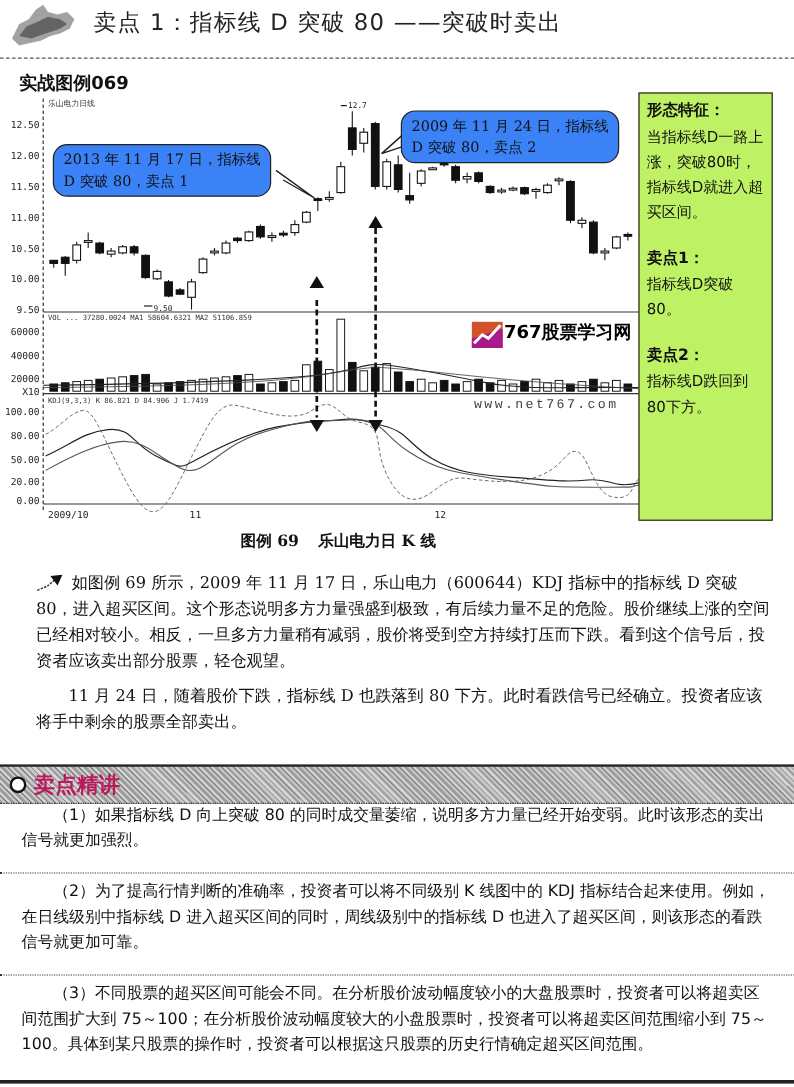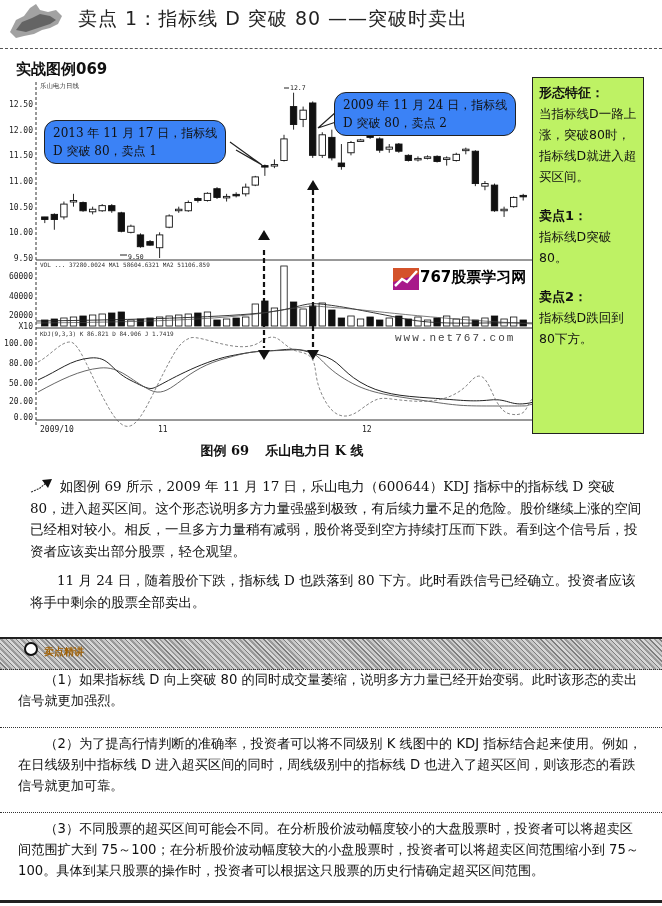--- a/index.html
+++ b/index.html
@@ -22,21 +22,21 @@
   
   #caption{left:0;top:442px;width:564px;text-align:center;font-size:13px;font-weight:bold;}
   #caption span{margin:0 8px;}
   
   .para{left:30px;width:612px;font-size:13.5px;line-height:21.5px;text-indent:0;}
   #p1{top:476px;}
   #p2{top:570px;}
   #pointer-icon{left:30px;top:478px;width:24px;height:16px;}
   
   #sec-bar{left:0;top:637px;width:662px;height:30px;background:repeating-linear-gradient(45deg,#9a9a9a 0 2px,#c9c9c9 2px 4px,#7d7d7d 4px 5px,#d8d8d8 5px 7px);border-top:2px solid #222;border-bottom:1px dotted #333;}
-  #sec-title{left:24px;top:642px;font-family:"DejaVu Sans","Liberation Sans",sans-serif;font-weight:bold;font-size:10px;color:#a16207;white-space:nowrap;}
+  #sec-title{left:8px;top:642px;font-family:"DejaVu Sans","Liberation Sans",sans-serif;font-weight:bold;font-size:18px;color:#be185d;white-space:nowrap;}
   #sec-title .ring{display:inline-block;width:10px;height:10px;border:2px solid #111;border-radius:50%;margin-right:6px;vertical-align:-1px;background:#fff;}
   .pt{left:18px;width:628px;font-family:"DejaVu Sans","Liberation Sans",sans-serif;font-size:13.2px;line-height:21px;text-indent:2em;}
   #pt1{top:669px;}
   #pt2{top:733px;}
   #pt3{top:818px;}
   .dots{left:0;width:662px;border-top:1.5px dotted #333;height:0;}
   #dots1{top:727px;}
   #dots2{top:812px;}
   #bottom-rule{left:0;top:900px;width:662px;height:3px;background:#222;}
 </style>

